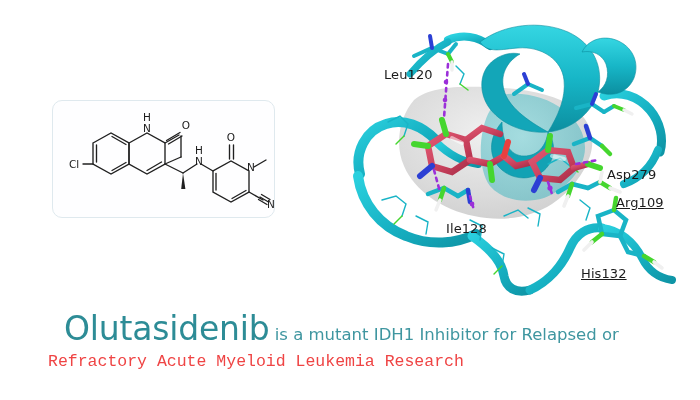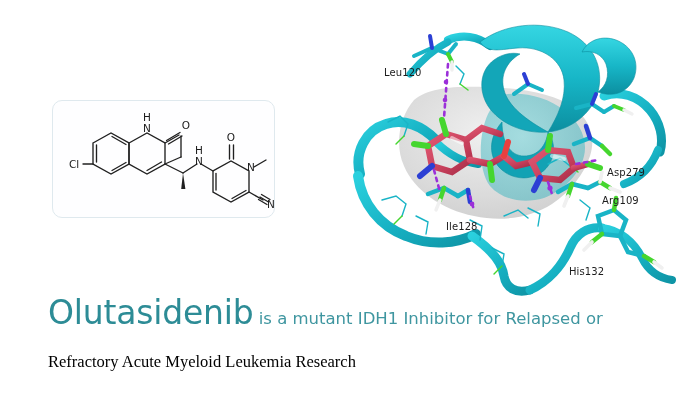--- a/index.html
+++ b/index.html
@@ -55,41 +55,41 @@
     position: absolute;
     left: 0; top: 0;
     width: 348px;
     height: 294px;
   }
 
   
   .residue-label {
     position: absolute;
     font-family: "DejaVu Sans", sans-serif;
-    font-size: 10px;
+    font-size: 13px;
     color: #1c1c1c;
     letter-spacing: 0.1px;
     white-space: nowrap;
     line-height: 1;
   }
   .lbl-leu120 { left: 32px;  top: 64px; }
   .lbl-asp279 { left: 255px; top: 164px; }
-  .lbl-arg109 { left: 250px; top: 192px; }
+  .lbl-arg109 { left: 264px; top: 192px; text-decoration: underline; }
   .lbl-ile128 { left: 94px;  top: 218px; }
-  .lbl-his132 { left: 217px; top: 263px; }
+  .lbl-his132 { left: 229px; top: 263px; text-decoration: underline; }
 
   
   .caption-block {
     position: absolute;
     left: 48px;
     top: 296px;
     width: 620px;
   }
   .headline {
-    margin: 0;
+    margin: 16px;
     line-height: 1;
     white-space: nowrap;
   }
   .drug-name {
     font-family: "DejaVu Sans", sans-serif;
     font-size: 33px;
     font-weight: 400;
     color: #2d8c96;
     letter-spacing: -0.2px;
   }
@@ -98,24 +98,24 @@
     font-size: 16.5px;
     font-weight: 400;
     color: #3f96a0;
     letter-spacing: 0px;
   }
   .subtitle {
     margin: 0;
     position: absolute;
     left: 0;
     top: 58px;
-    font-family: Liberation Serif, serif;
+    font-family: Liberation Mono, monospace;
     font-size: 16.5px;
     font-weight: 400;
-    color: #000000;
+    color: #ef4444;
     white-space: nowrap;
     line-height: 1;
   }
 </style>
 </head>
 <body>
 
 <div id="canvas">
 
   <div class="structure-card">

